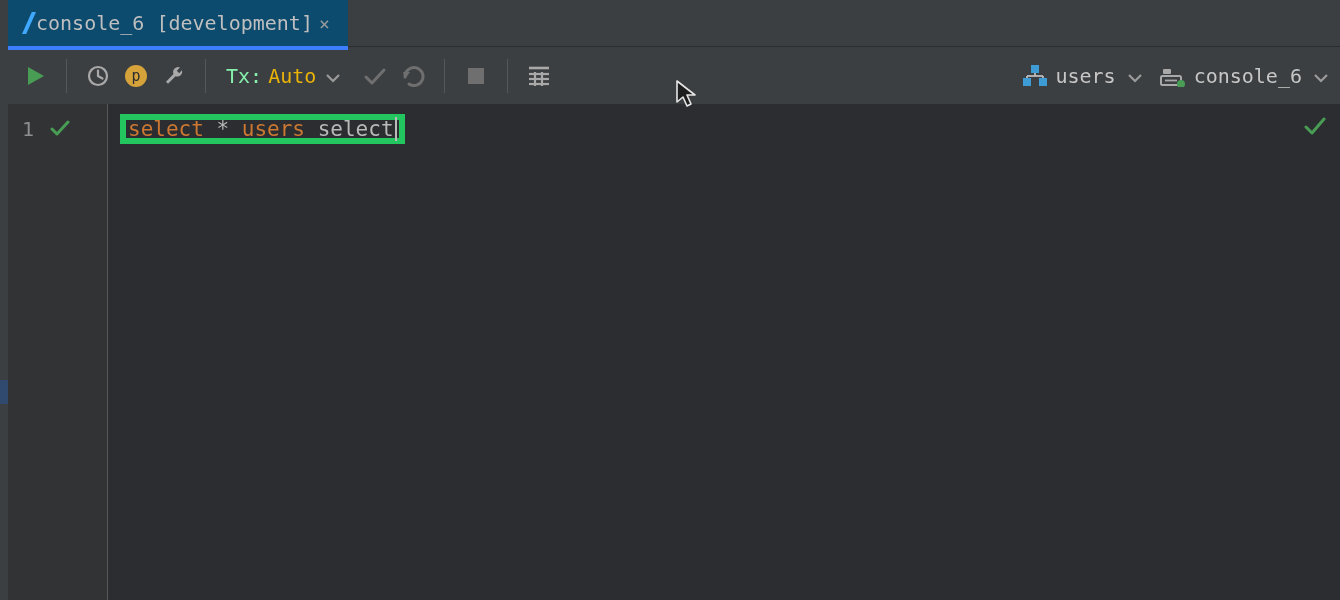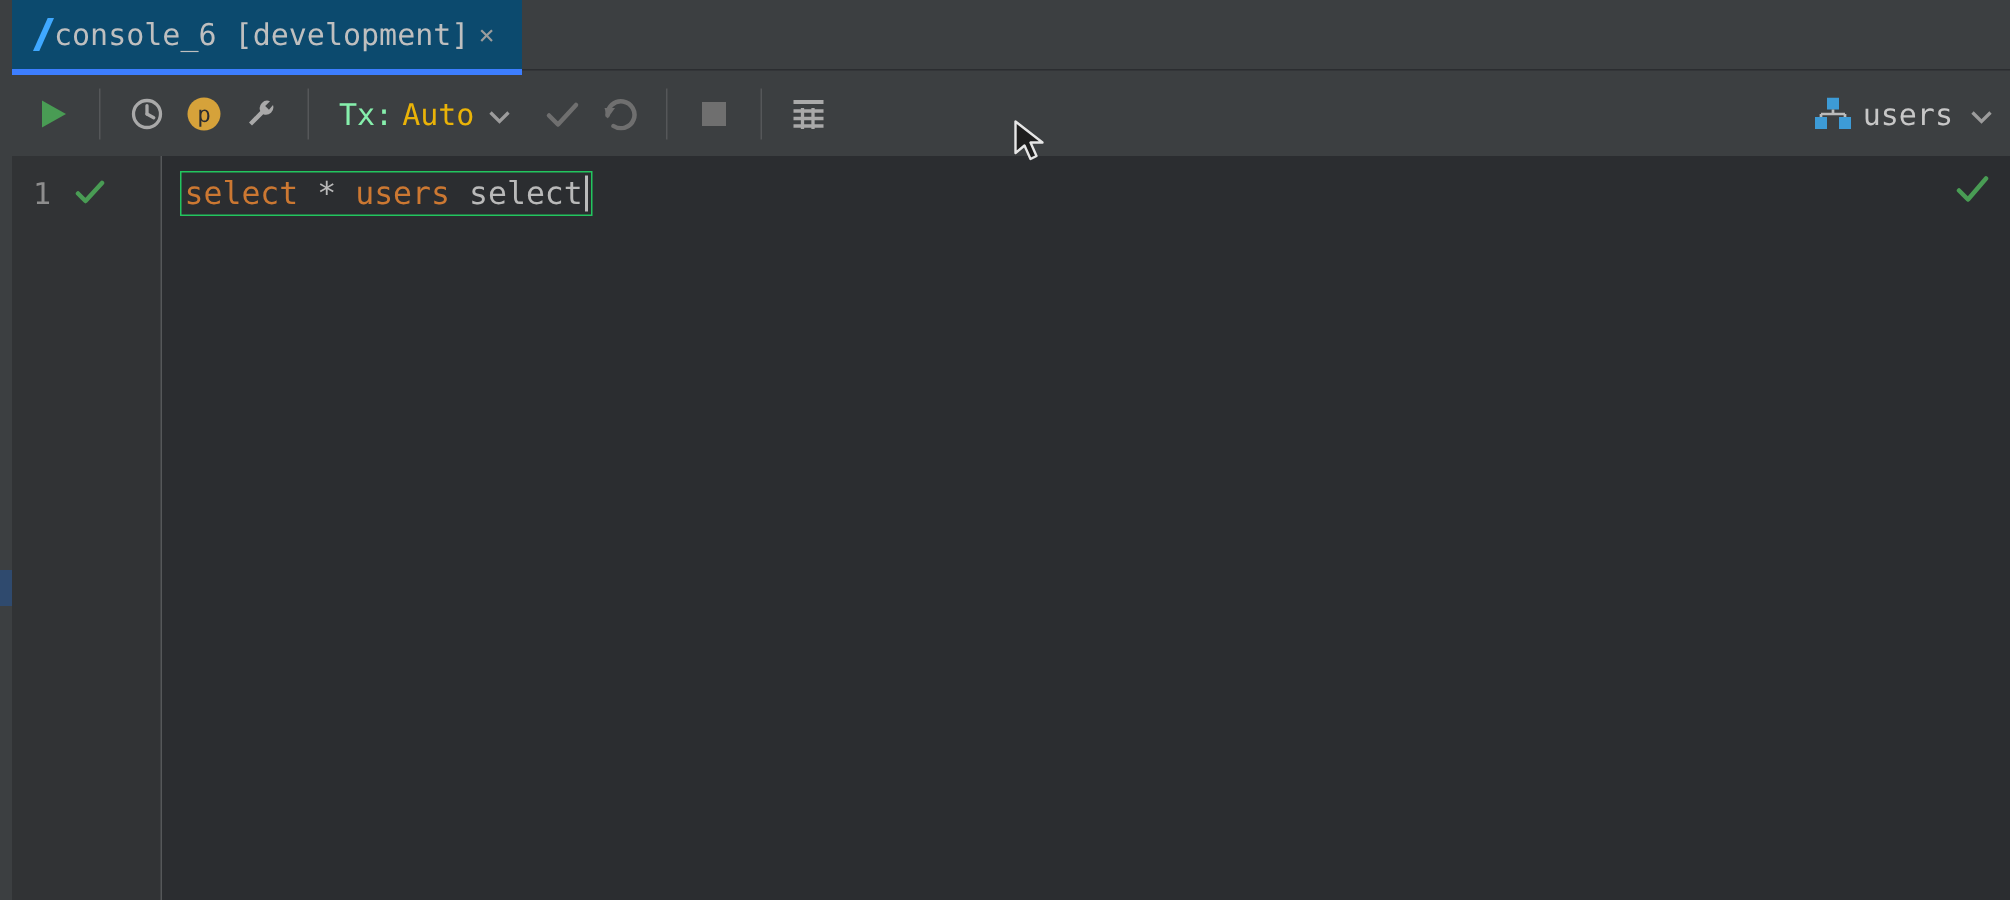--- a/index.html
+++ b/index.html
@@ -134,21 +134,21 @@
     position: relative;
     font-family: "Menlo","Consolas",monospace;
     font-size: 21px;
     padding-top: 10px;
     padding-left: 12px;
   }
   .codeline {
     display: inline-flex;
     align-items: center;
     height: 30px;
-    border: 1px solid #22c55e;
+    border: 6px solid #22c55e;
     padding: 0 2px 0 2px;
     position: relative;
     white-space: pre;
   }
   .kw { color: #cc7832; }
   .ident { color: #b9b9b9; }
   .caret {
     display: inline-block;
     width: 2px; height: 24px;
     background: #bbbbbb;
@@ -272,20 +272,34 @@
       <line x1="4" y1="11" x2="20" y2="11" stroke="#bbbbbb" stroke-width="1.8"></line>
     </svg>
     <span>users</span>
     <span class="chev">
       <svg width="14" height="10" viewBox="0 0 14 10">
           <polyline points="1,2 7,8 13,2" fill="none" stroke="#9c9c9c" stroke-width="2.2"></polyline>
         </svg>
     </span>
   </div>
 
+  <div class="selector">
+    <svg width="26" height="22" viewBox="0 0 26 22">
+      <rect x="3" y="4" width="8" height="5" rx="1" fill="#a9a9a9"></rect>
+      <rect x="1" y="11" width="20" height="9" rx="1.5" fill="none" stroke="#a9a9a9" stroke-width="2"></rect>
+      <line x1="5" y1="15.5" x2="17" y2="15.5" stroke="#a9a9a9" stroke-width="1.8"></line>
+      <circle cx="21" cy="19" r="4" fill="#499c54"></circle>
+    </svg>
+    <span>console_6</span>
+    <span class="chev">
+      <svg width="14" height="10" viewBox="0 0 14 10">
+          <polyline points="1,2 7,8 13,2" fill="none" stroke="#9c9c9c" stroke-width="2.2"></polyline>
+        </svg>
+    </span>
+  </div>
 </div>
 
 <div class="editor-wrap">
   <div class="gutter">
     <div class="gline">
       <span>1</span>
       <span class="ok">
         <svg width="20" height="16" viewBox="0 0 20 16">
             <polyline points="2,9 7,14 18,2" fill="none" stroke="#499c54" stroke-width="3" stroke-linecap="round" stroke-linejoin="round"></polyline>
           </svg>

